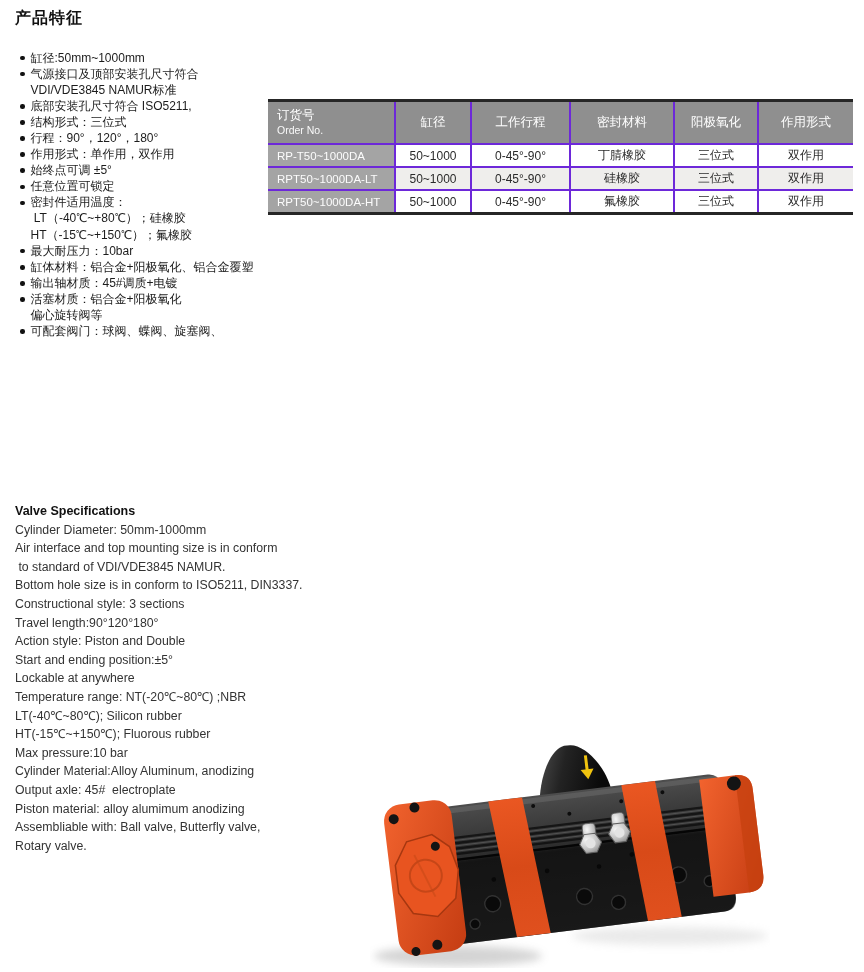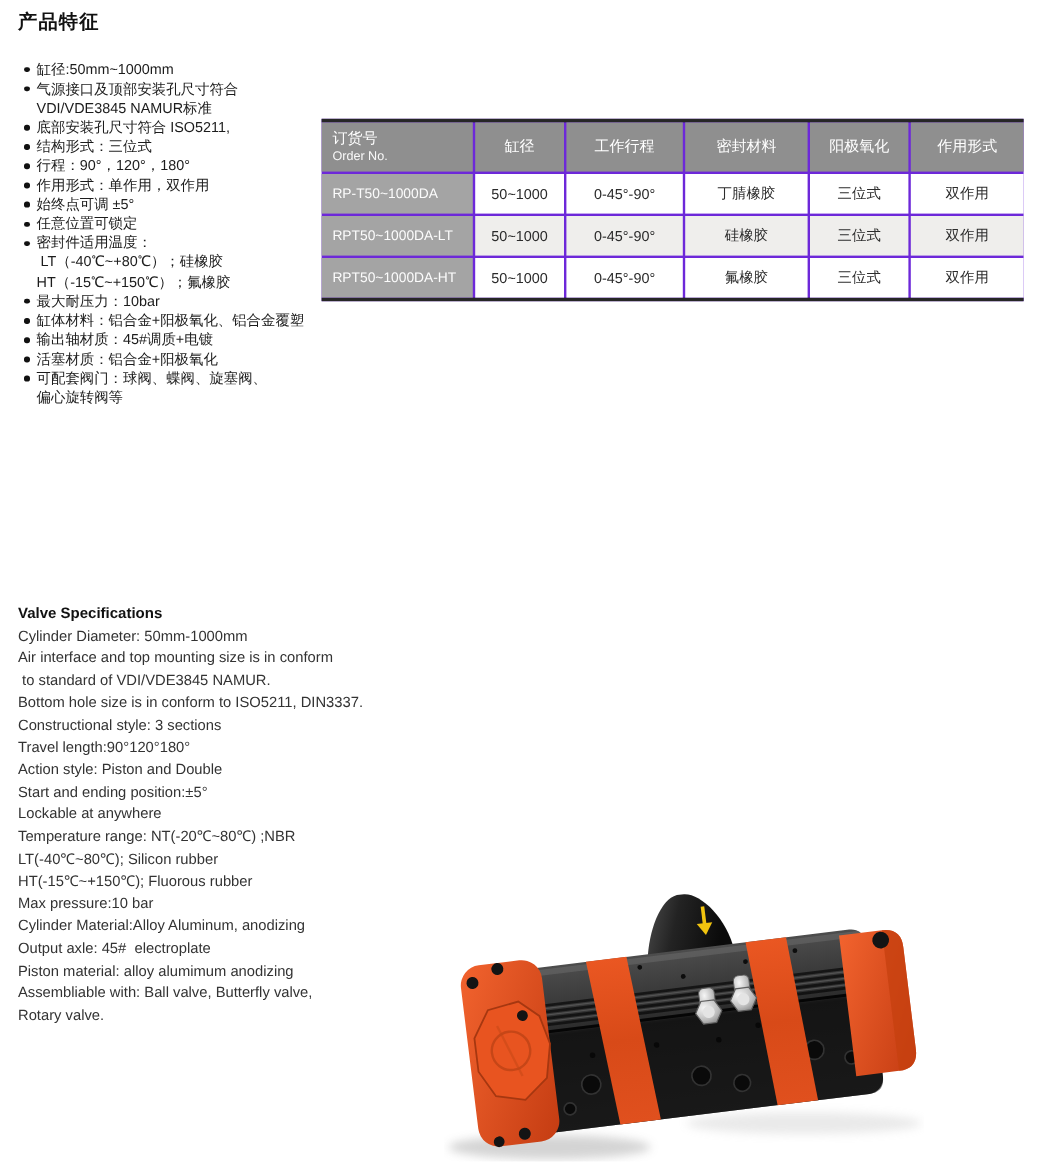--- a/index.html
+++ b/index.html
@@ -37,21 +37,21 @@
     background:var(--table-header-bg,#8f8f8f);color:#fff;height:41px;
     display:flex;flex-direction:column;justify-content:center;align-items:center;
     font-size:12.5px;line-height:15px;
   }
   .th:first-child{align-items:flex-start;padding-left:9px;box-sizing:border-box;}
   .th-s{font-size:10.5px;opacity:.95;}
   .t-body{margin-top:2px;}
   .t-row{margin-bottom:2px;}
   .t-row:last-child{margin-bottom:0;}
   .td{
-    background:#fff;height:33px;display:flex;align-items:center;justify-content:center;
+    background:#fff;height:21px;display:flex;align-items:center;justify-content:center;
     font-size:12px;color:#2b2b2b;white-space:pre;
   }
   .td-order{
     background:var(--table-order-col-bg,#a4a4a4);color:#fcfcfc;
     justify-content:flex-start;padding-left:9px;box-sizing:border-box;font-size:11.5px;
   }
   .t-body .t-row:nth-child(2) .td{background:var(--table-row-alt-bg,#efeeec);}
   .t-body .t-row:nth-child(2) .td-order{background:var(--table-order-col-bg,#a4a4a4);}
   
   .en-specs{position:absolute;left:15px;top:502px;width:380px;}
@@ -144,28 +144,28 @@
       <div class="cn-line">
         <span class="dot"></span>
         <span class="cn-text">输出轴材质：45#调质+电镀</span>
       </div>
 
       <div class="cn-line">
         <span class="dot"></span>
         <span class="cn-text">活塞材质：铝合金+阳极氧化</span>
       </div>
 
+      <div class="cn-line cont">
+        <span class="dot"></span>
+        <span class="cn-text">偏心旋转阀等</span>
+      </div>
+
       <div class="cn-line">
         <span class="dot"></span>
         <span class="cn-text">可配套阀门：球阀、蝶阀、旋塞阀、</span>
-      </div>
-
-      <div class="cn-line cont">
-        <span class="dot"></span>
-        <span class="cn-text">偏心旋转阀等</span>
       </div>
     </section>
 
   <div class="spec-table">
     <div class="t-head">
 
         <div class="th">
           <div class="th-t">订货号</div>
           <div class="th-s">Order No.</div>
         </div>

